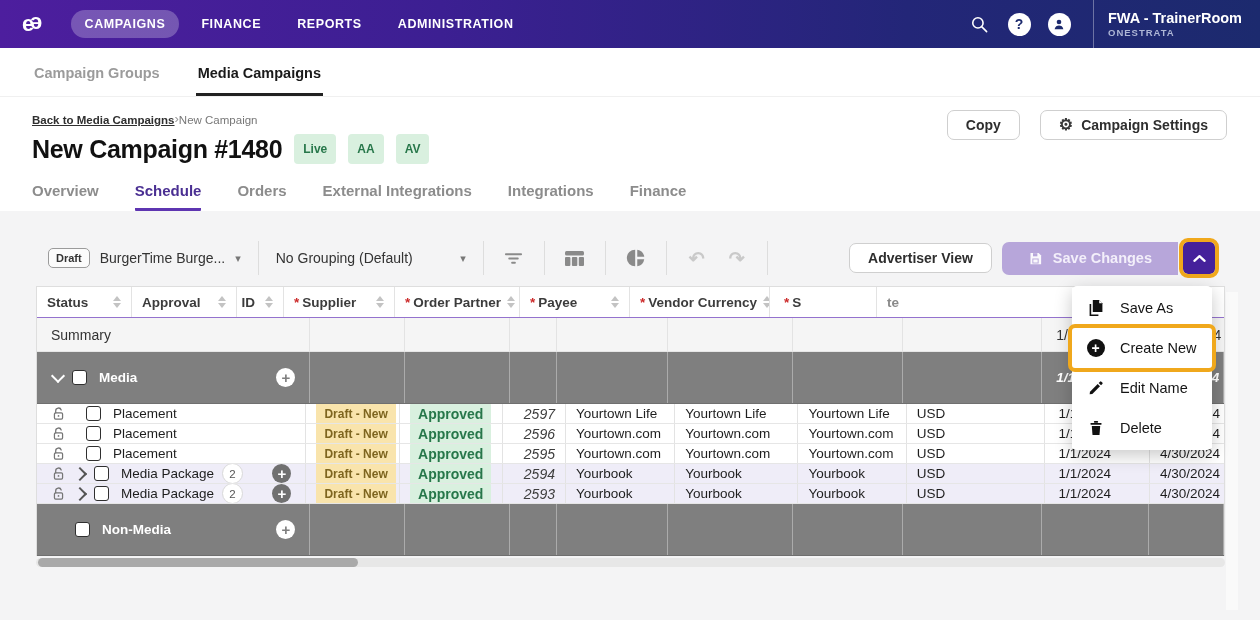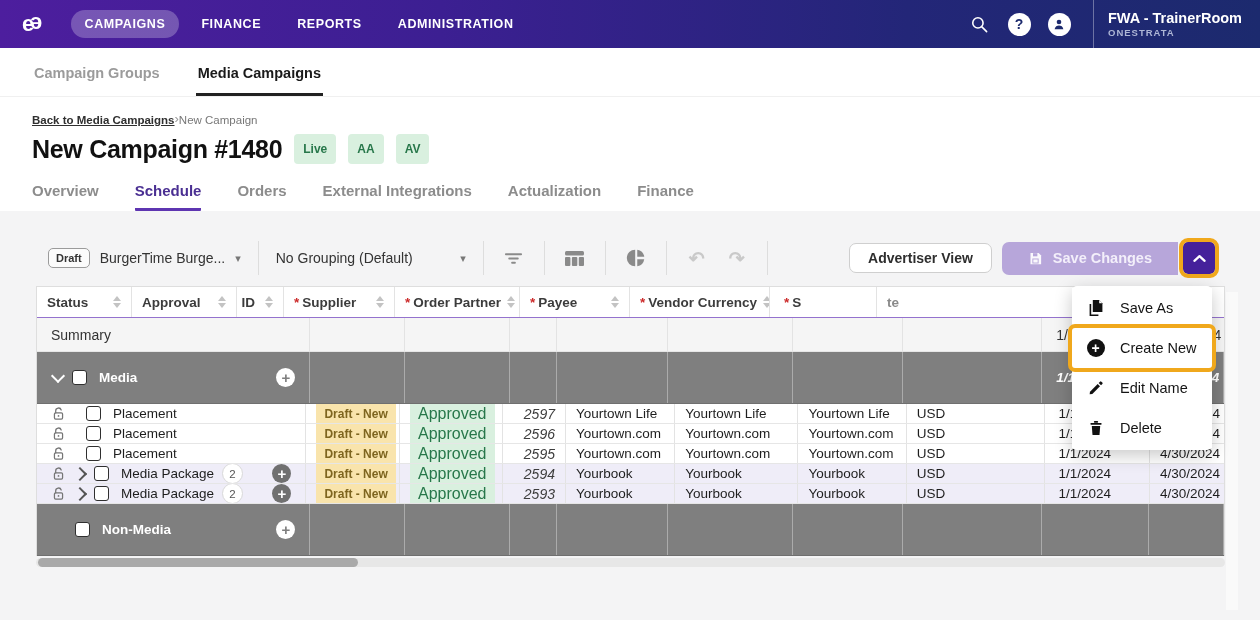--- a/index.html
+++ b/index.html
@@ -118,21 +118,21 @@
   .plus-white { background:#fff; color:#7f7f7f; }
   .plus-dark { background:#707070; color:#fff; }
   .lock { margin-right:20px; flex:none; }
   .row-label { margin-left:12px; }
   .pkg-row { background:#efedf8; }
   .count-pill {
     width:21px; height:21px; border-radius:50%; background:#fff; border:1px solid #d9d9d9; color:#555;
     font-size:11.5px; display:flex; align-items:center; justify-content:center; margin-left:8px; flex:none;
   }
   .badge-amber { background:#f9e4ac; color:#7e651f; font-weight:700; font-size:12px; border-radius:4px; padding:10px 8px; }
-  .badge-ok { background:#d9f0df; color:#27774a; font-weight:400; font-size:16px; border-radius:4px; padding:4px 8px; }
+  .badge-ok { background:#d9f0df; color:#27774a; font-weight:700; font-size:14px; border-radius:4px; padding:4px 8px; }
   .id-text { font-style:italic; color:#3d3d3d; font-size:14px;margin-left:16px; }
 
   .hscroll { margin:2px 0 0 36px; width:1189px; height:9px; background:#e7e7e7; border-radius:5px; position:relative; }
   .hthumb { position:absolute; left:2px; top:0; width:320px; height:9px; background:#a9a9a9; border-radius:5px; cursor:grab; }
 
   
   .menu {
     position:absolute; left:1072px; top:286px; width:140px; background:#fff; border-radius:5px;
     box-shadow:0 5px 18px rgba(0,0,0,.22); padding:2px 0; z-index:30;
   }
@@ -187,32 +187,41 @@
   <span class="subtab">Campaign Groups</span>
   <span class="subtab active">Media Campaigns</span>
 </div>
 
 <div class="pagehead">
   <div class="breadcrumb">
     <span class="bc-link">Back to Media Campaigns</span>
     <span class="bc-sep">›</span>
     <span class="bc-current">New Campaign</span>
   </div>
+  <div class="head-actions">
+    <button class="btn-outline">
+        <span>Copy</span>
+      </button>
+    <button class="btn-outline">
+      <span class="gear">⚙</span>
+      <span>Campaign Settings</span>
+    </button>
+  </div>
   <div class="title-row">
     <span class="page-title">New Campaign #1480</span>
     <span class="badge-green">Live</span>
     <span class="badge-green">AA</span>
     <span class="badge-green">AV</span>
   </div>
   <div class="page-tabs">
     <span class="page-tab">Overview</span>
     <span class="page-tab active">Schedule</span>
     <span class="page-tab">Orders</span>
     <span class="page-tab">External Integrations</span>
-    <span class="page-tab">Actualization</span>
+    <span class="page-tab">Integrations</span>
     <span class="page-tab">Finance</span>
   </div>
 </div>
 
 <div class="content">
 
   <div class="toolbar">
     <span class="draft-pill">Draft</span>
     <span class="selector">
       <span>BurgerTime Burge...</span>

